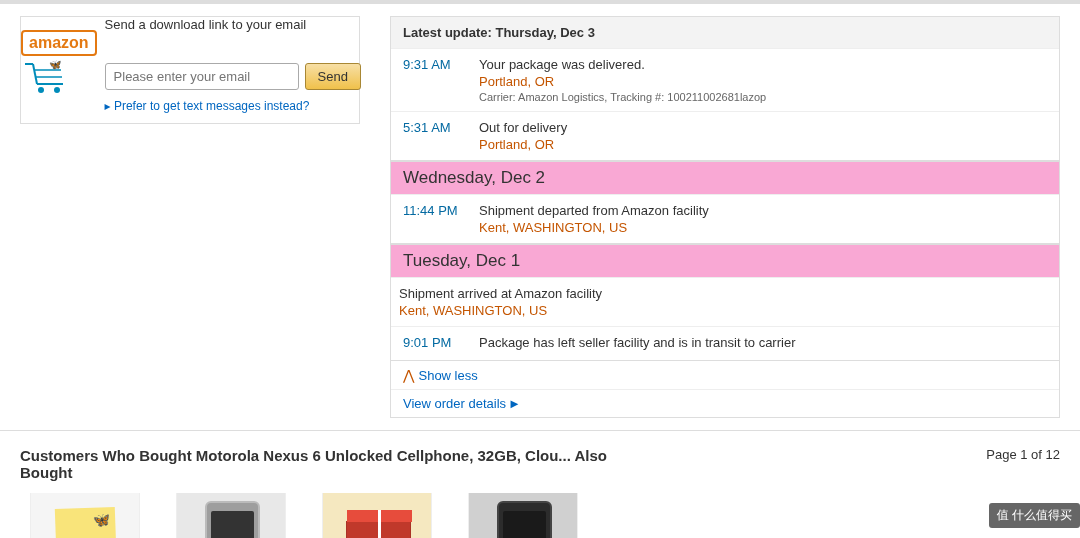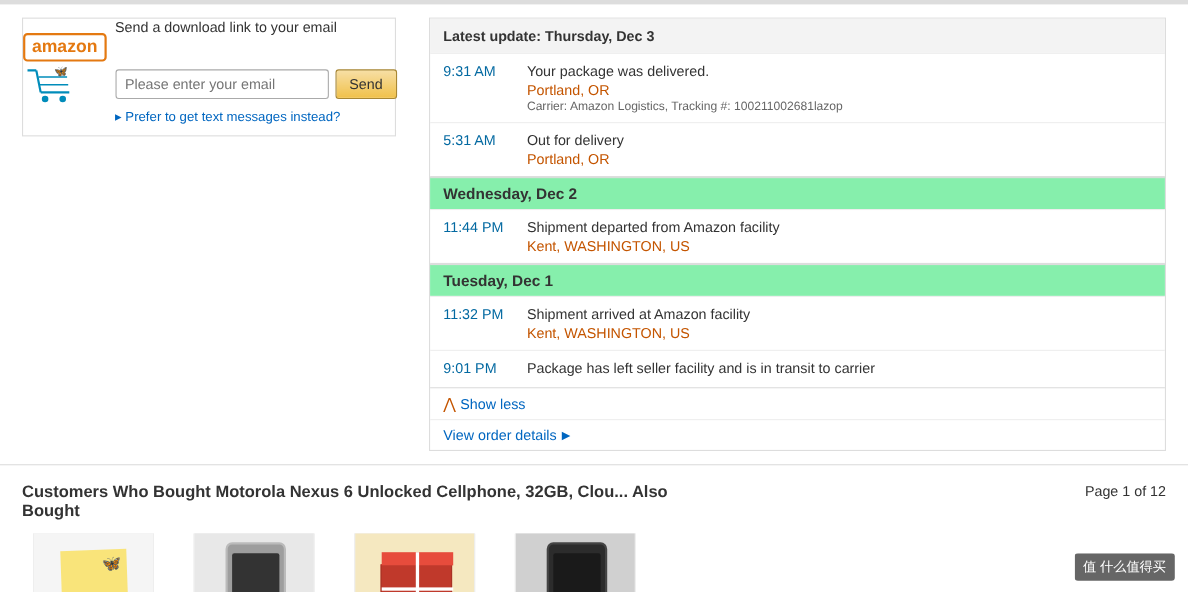--- a/index.html
+++ b/index.html
@@ -159,24 +159,24 @@
 
     .tracking-section {
       border-bottom: 1px solid #ddd;
     }
 
     .tracking-section:last-child {
       border-bottom: none;
     }
 
     .day-section {
-      background: #86efac;
+      background: #f9a8d4;
       padding: 6px 12px;
-      font-weight: bold;
-      font-size: 14px;
+      font-weight: normal;
+      font-size: 17px;
       border-top: 1px solid #ddd;
     }
 
     .show-less {
       padding: 6px 12px;
       font-size: 13px;
       color: #0066c0;
       cursor: pointer;
       display: flex;
       align-items: center;
@@ -238,21 +238,21 @@
       display: flex;
       align-items: center;
       justify-content: center;
       border: 1px solid #eee;
     }
 
     
     .watermark {
       position: fixed;
       bottom: 10px;
-      right: 12px;
+      right: 0;
       background: rgba(0,0,0,0.6);
       color: #fff;
       padding: 4px 8px;
       font-size: 12px;
       border-radius: 3px;
     }
   </style>
 </head>
 <body>
 
@@ -324,21 +324,20 @@
           <div class="tracking-event">
             <div class="event-title">Shipment departed from Amazon facility</div>
             <div class="event-location">Kent, WASHINGTON, US</div>
           </div>
         </div>
       </div>
 
       <div class="day-section">Tuesday, Dec 1</div>
       <div class="tracking-section">
         <div class="tracking-row">
-          <div class="tracking-time">11:32 PM</div>
           <div class="tracking-event">
             <div class="event-title">Shipment arrived at Amazon facility</div>
             <div class="event-location">Kent, WASHINGTON, US</div>
           </div>
         </div>
         <div class="tracking-row">
           <div class="tracking-time">9:01 PM</div>
           <div class="tracking-event">
             <div class="event-title">Package has left seller facility and is in transit to carrier</div>
           </div>

